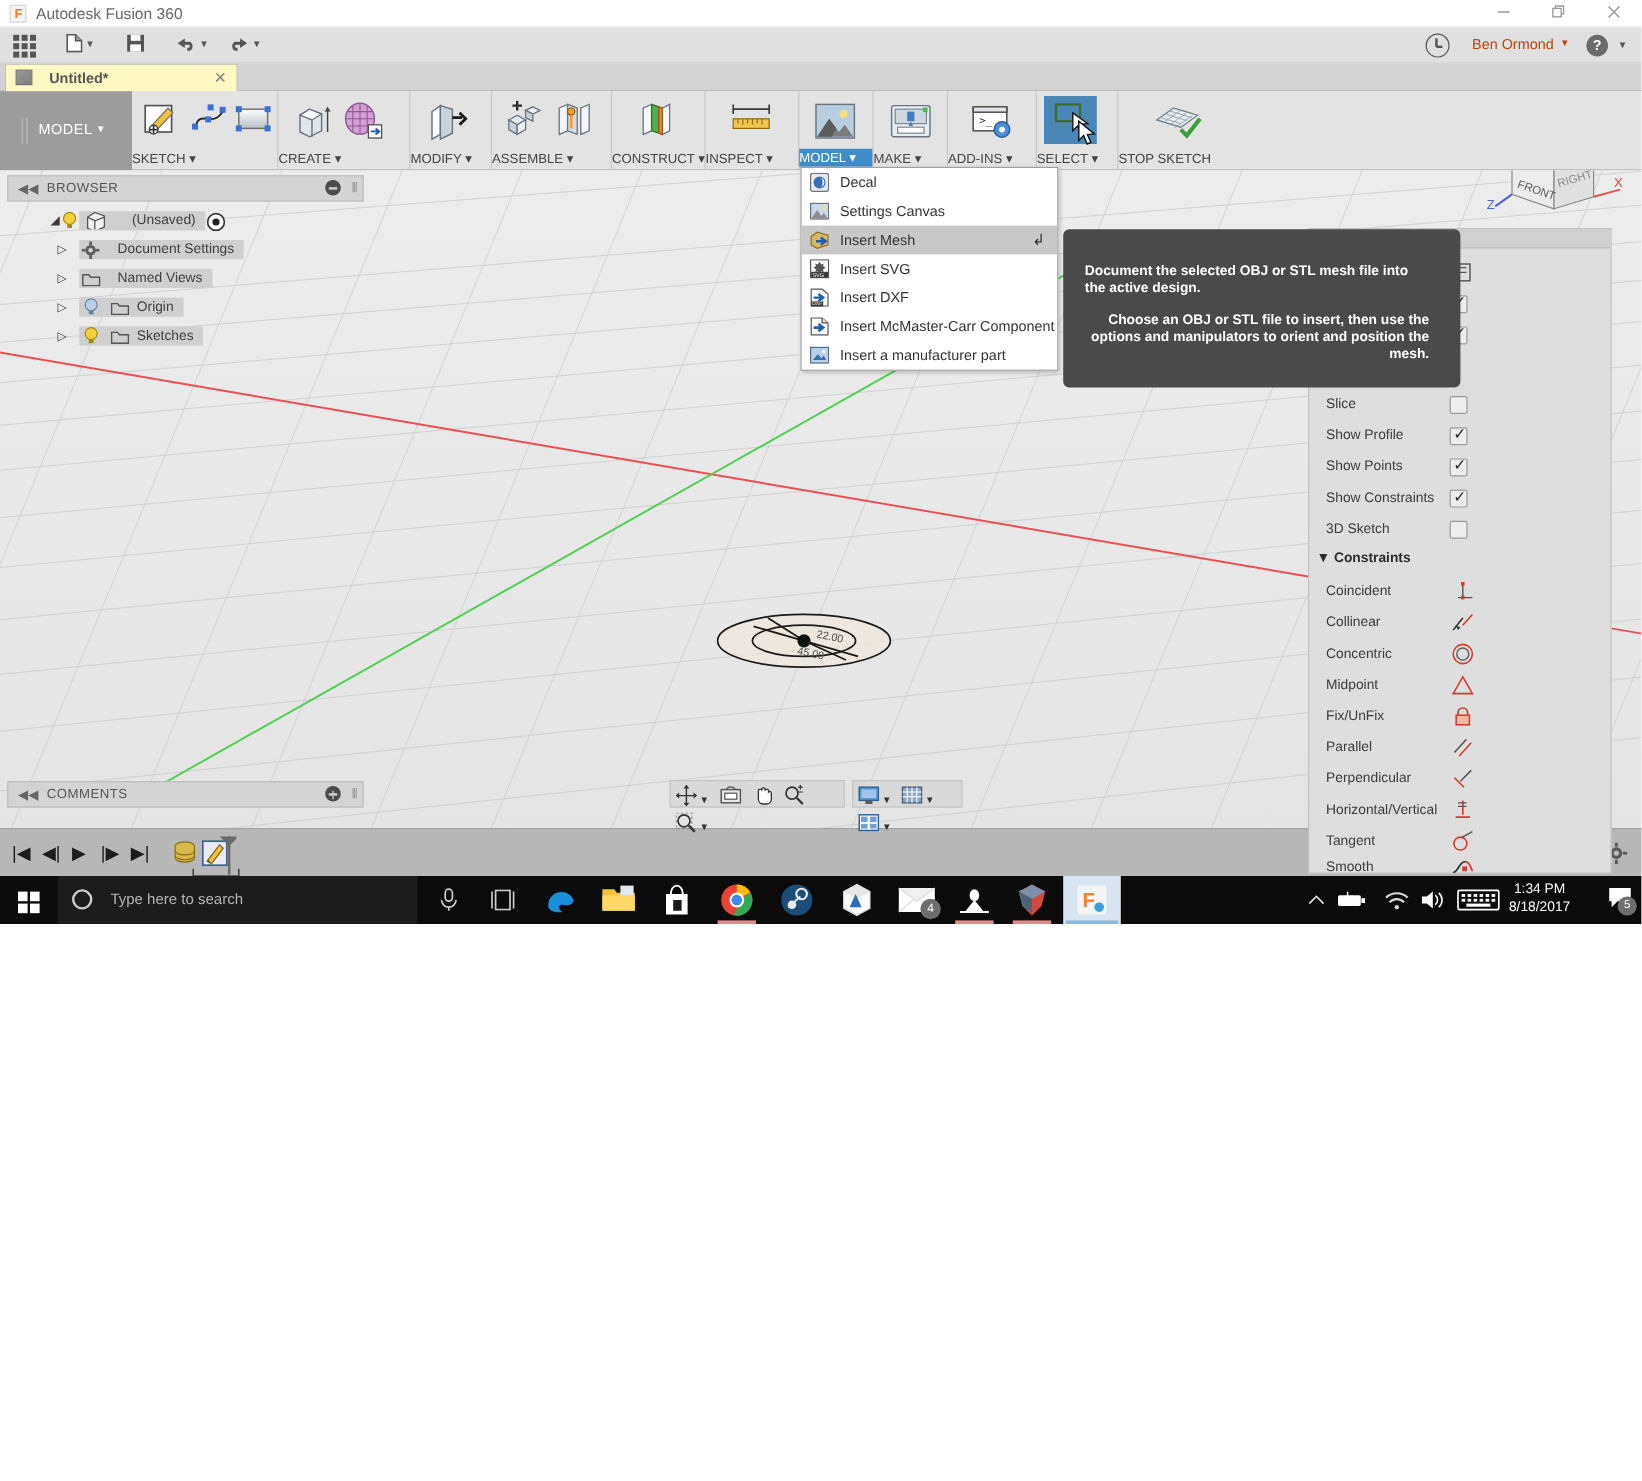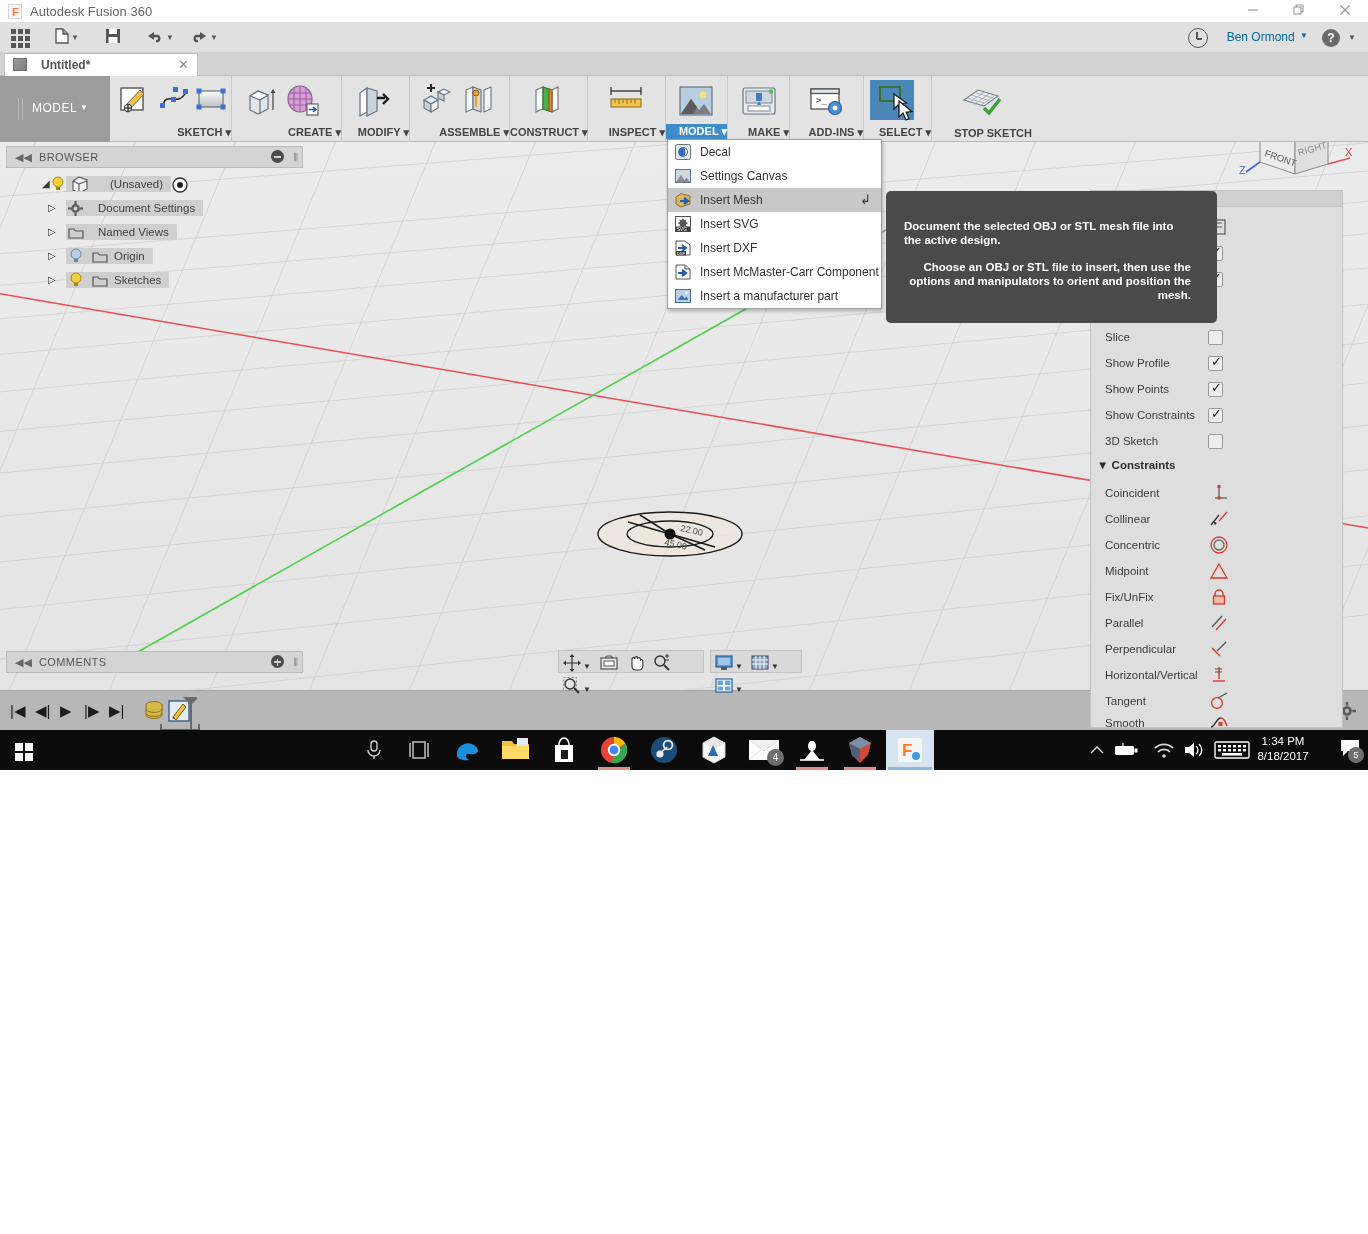--- a/index.html
+++ b/index.html
@@ -33,52 +33,52 @@
   .qicon.save{ left:105px; width:22px; font-size:15px; line-height:20px; }
   .qicon.undo{ left:146px; width:34px; font-size:16px; line-height:20px; }
   .qicon.redo{ left:190px; width:34px; font-size:16px; line-height:20px; }
   .caret{ font-size:8px; position:relative; top:-3px; margin-left:2px; }
   .clock-ic{ position:absolute; right:160px; top:5px; width:20px; height:20px;
      border:1.6px solid #555; border-radius:50%; }
   .clock-ic::after{ content:""; position:absolute; left:7px; top:3px; width:1.6px;
      height:7px; background:#555; }
   .clock-ic::before{ content:""; position:absolute; left:8px; top:9px; width:5px;
      height:1.6px; background:#555; }
-  .user-name{ position:absolute; right:60px; top:7px; color:#0369a1; font-size:12px;}
+  .user-name{ position:absolute; right:60px; top:7px; color:#c2410c; font-size:12px;}
   .help-ic{ position:absolute; right:28px; top:6px; width:18px; height:18px;
      background:#6b6b6b; border-radius:50%; color:#fff; text-align:center;
      line-height:18px; font-size:12px; font-weight:bold;}
   .help-caret{ position:absolute; right:12px; top:10px; font-size:8px; color:#555;}
 
   
   .tabstrip{ position:absolute; left:0; top:53px; width:1368px; height:23px;
      background:#d2d2d2; border-bottom:1px solid #bdbdbd; }
   .doctab{ position:absolute; left:4px; top:0; width:194px; height:23px;
-     background:#ffffff; border:1px solid #c0c0c0; border-bottom:none; }
+     background:#fef9c3; border:1px solid #c0c0c0; border-bottom:none; }
   .doctab .cube{ position:absolute; left:8px; top:4px; width:14px; height:13px;
      background:linear-gradient(135deg,#9a9a9a 0%,#8d8d8d 50%,#7d7d7d 100%);
      border:1px solid #6f6f6f; }
   .doctab .dname{ position:absolute; left:36px; top:4px; font-size:12px;
      font-weight:bold; color:#555; }
   .doctab .dclose{ position:absolute; right:8px; top:3px; font-size:13px;
      color:#888; }
 
   
   .ribbon{ position:absolute; left:0; top:76px; width:1368px; height:66px;
      background:#e3e3e3; border-bottom:1px solid #b9b9b9; }
   .wsel{ position:absolute; left:0; top:0; width:110px; height:66px;
      background:#9c9c9c; color:#fff; }
   .wsel .lbl{ position:absolute; left:32px; top:25px; font-size:12px;
      letter-spacing:.5px; }
   .wsel .cr{ position:absolute; left:80px; top:27px; font-size:8px; }
   .wsel .grip{ position:absolute; left:18px; top:22px; width:5px; height:22px;
      border-left:1.5px solid #bcbcbc; border-right:1.5px solid #bcbcbc; }
   .rgroup{ position:absolute; top:0; height:66px; border-right:1px solid #c8c8c8; }
-  .rlabel{ position:absolute; bottom:3px; left:0; width:100%; text-align:right;
-     font-size:11px; color:#444; white-space:nowrap;font-weight:bold; }
+  .rlabel{ position:absolute; bottom:3px; left:0; width:100%; text-align:left;
+     font-size:11px; color:#444; white-space:nowrap; }
   .rlabel.sel{ background:#3f8ccb; color:#fff; padding:1px 0; }
   .ricon{ position:absolute; top:8px; width:40px; height:34px; }
   .btnsel{ position:absolute; left:6px; top:4px; width:44px; height:40px;
      background:#4a87b8; }
 
   
   .menu{ position:absolute; left:667px; top:139px; width:215px;
      background:#fff; border:1px solid #a0a0a0; box-shadow:1px 2px 4px rgba(0,0,0,.25);
      z-index:40; }
   .mitem{ position:relative; height:24px; line-height:24px; padding-left:32px;
@@ -907,20 +907,24 @@
     <path d="M1,1 L1,17 L5,13 L8,20 L11,18.6 L8.2,12.2 L14,11.6 Z" fill="#fff" stroke="#111" stroke-width="1.2"></path>
   </svg>
 
   <div class="taskbar">
     <div class="tb-start">
       <i style="left:15px;top:13px;"></i>
         <i style="left:25px;top:13px;"></i>
       <i style="left:15px;top:23px;"></i>
         <i style="left:25px;top:23px;"></i>
     </div>
+    <div class="tb-search">
+      <div class="circ"></div>
+      <div class="ph">Type here to search</div>
+    </div>
     <div class="tb-ic" style="left:350px;">
       <svg width="20" height="22" viewBox="0 0 20 22" style="margin:9px 0 0 14px">
         <rect x="7" y="2" width="6" height="10" rx="3" fill="none" stroke="#ccc" stroke-width="1.4"></rect>
         <path d="M4,11 a6,6 0 0 0 12,0" fill="none" stroke="#ccc" stroke-width="1.4"></path>
         <line x1="10" y1="17" x2="10" y2="20" stroke="#ccc" stroke-width="1.4"></line>
       </svg>
     </div>
     <div class="tb-ic" style="left:395px;">
       <svg width="24" height="18" viewBox="0 0 24 18" style="margin:11px 0 0 12px">
         <rect x="6" y="1" width="12" height="16" fill="none" stroke="#ccc" stroke-width="1.4"></rect>

